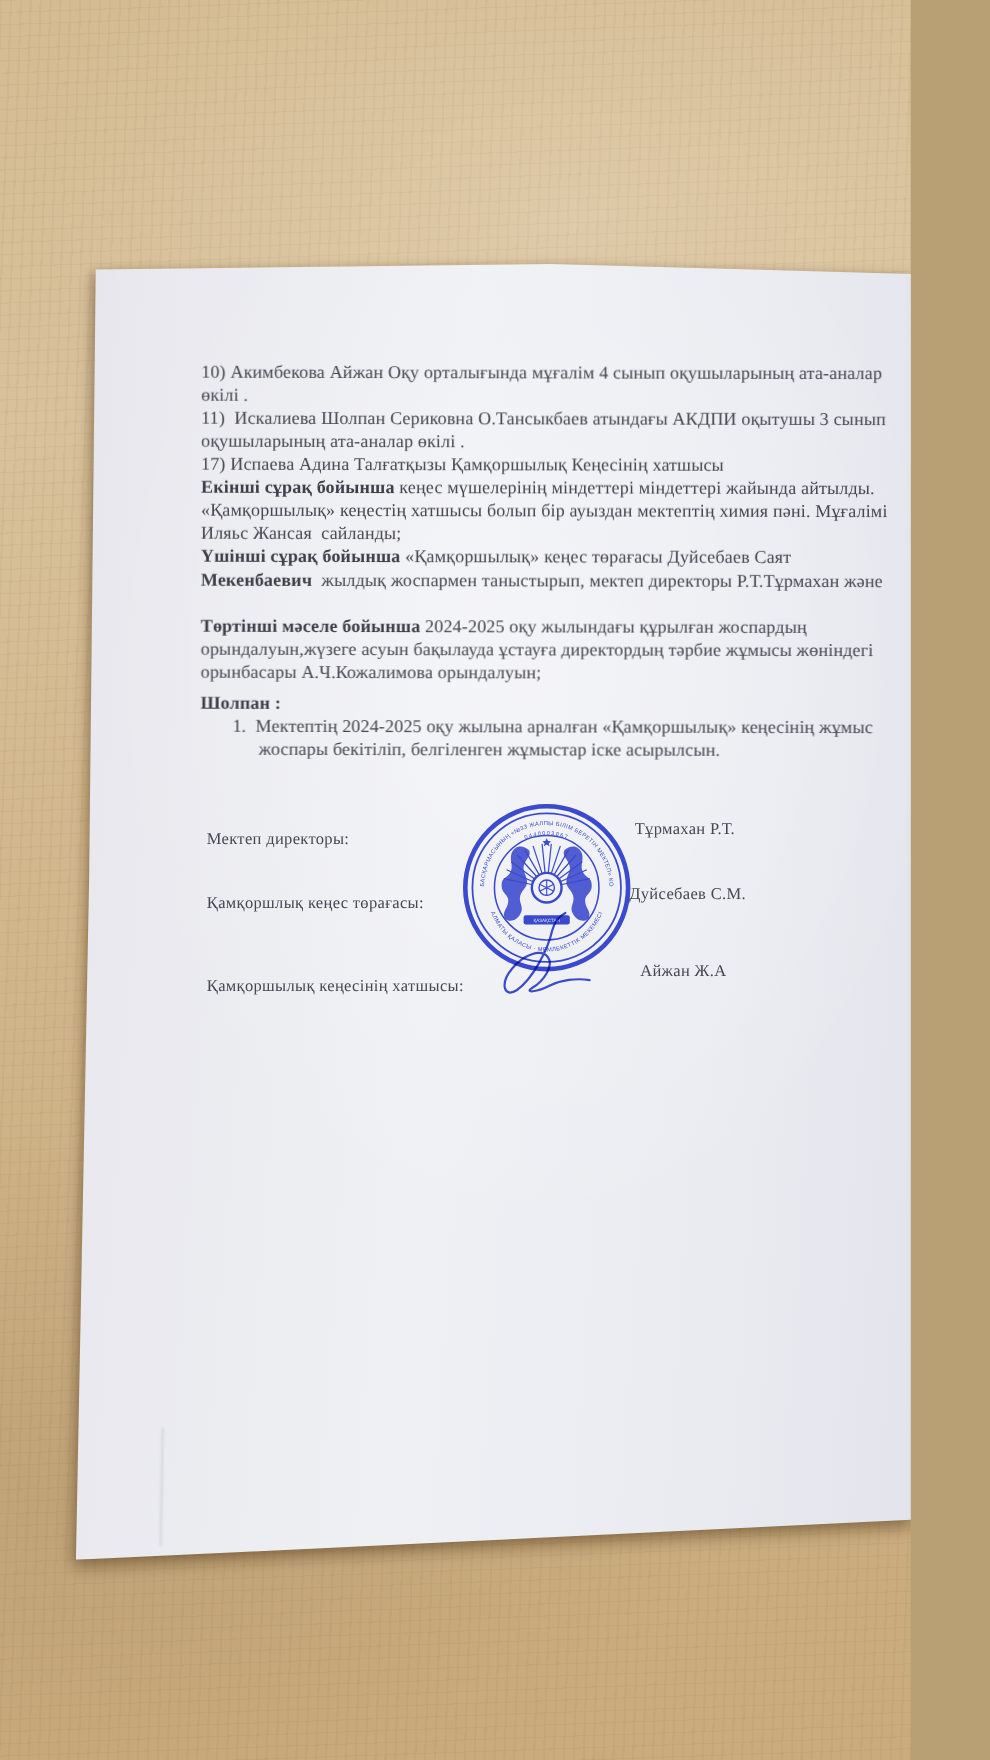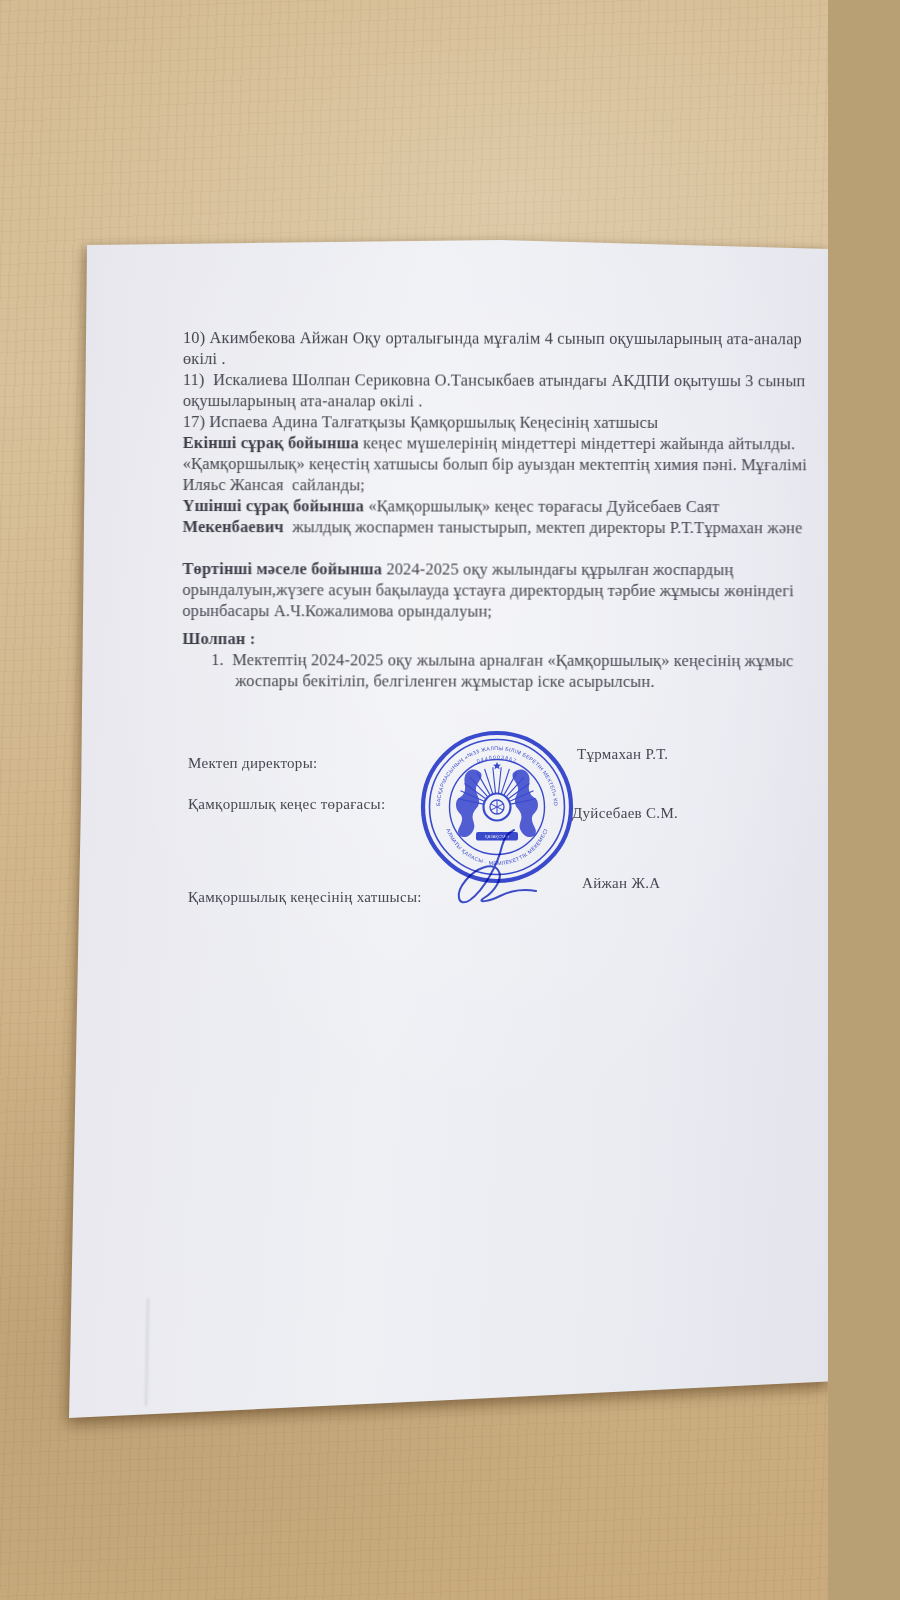--- a/index.html
+++ b/index.html
@@ -68,21 +68,21 @@
         <div class="line"><b>Төртінші мәселе бойынша</b><span> 2024-2025 оқу жылындағы құрылған жоспардың</span></div>
         <div class="line"><b></b><span>орындалуын,жүзеге асуын бақылауда ұстауға директордың тәрбие жұмысы жөніндегі</span></div>
         <div class="line"><b></b><span>орынбасары А.Ч.Кожалимова орындалуын;</span></div>
         <div class="line gap"><b>Шолпан :</b><span></span></div>
         <div class="line ind1"><b></b><span>1.  Мектептің 2024-2025 оқу жылына арналған «Қамқоршылық» кеңесінің жұмыс</span></div>
         <div class="line ind2"><b></b><span>жоспары бекітіліп, белгіленген жұмыстар іске асырылсын.</span></div>
       </div>
 
       <span class="sig" style="left:188px;top:755px">Мектеп директоры:</span>
       <span class="sig" style="left:577px;top:746px">Тұрмахан Р.Т.</span>
-      <span class="sig" style="left:188px;top:796px">Қамқоршлық кеңес төрағасы:</span>
+      <span class="sig" style="left:188px;top:813px">Қамқоршлық кеңес төрағасы:</span>
       <span class="sig" style="left:572px;top:805px">Дуйсебаев С.М.</span>
       <span class="sig" style="left:188px;top:889px">Қамқоршылық кеңесінің хатшысы:</span>
       <span class="sig" style="left:582px;top:875px">Айжан Ж.А</span>
 
       <svg class="stamp" viewBox="0 0 164 164">
         <defs>
           <filter id="softblur" x="-10%" y="-10%" width="120%" height="120%">
             <feGaussianBlur stdDeviation="0.5"></feGaussianBlur>
           </filter>
           <path id="arcTop" d="M 25 82 A 57 57 0 1 1 139 82" fill="none"></path>

